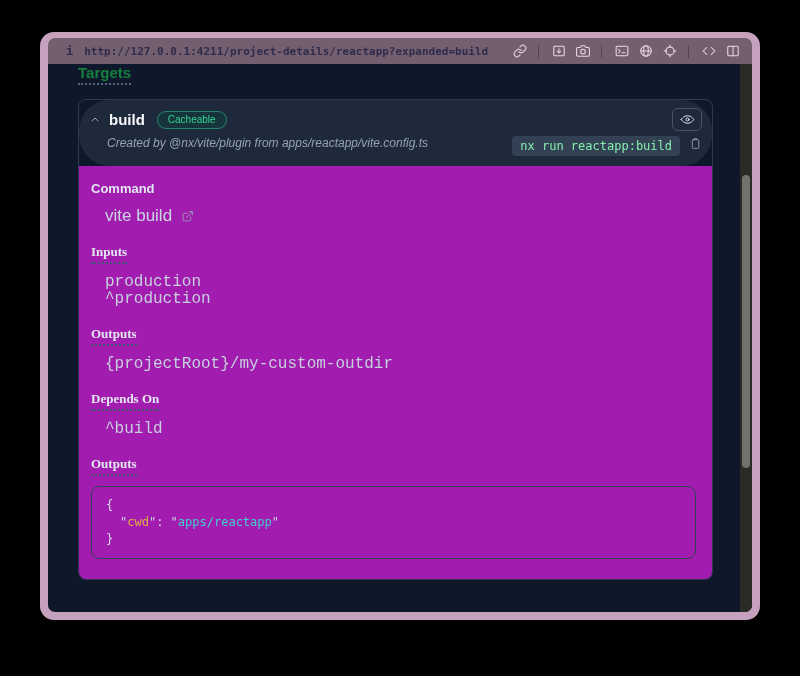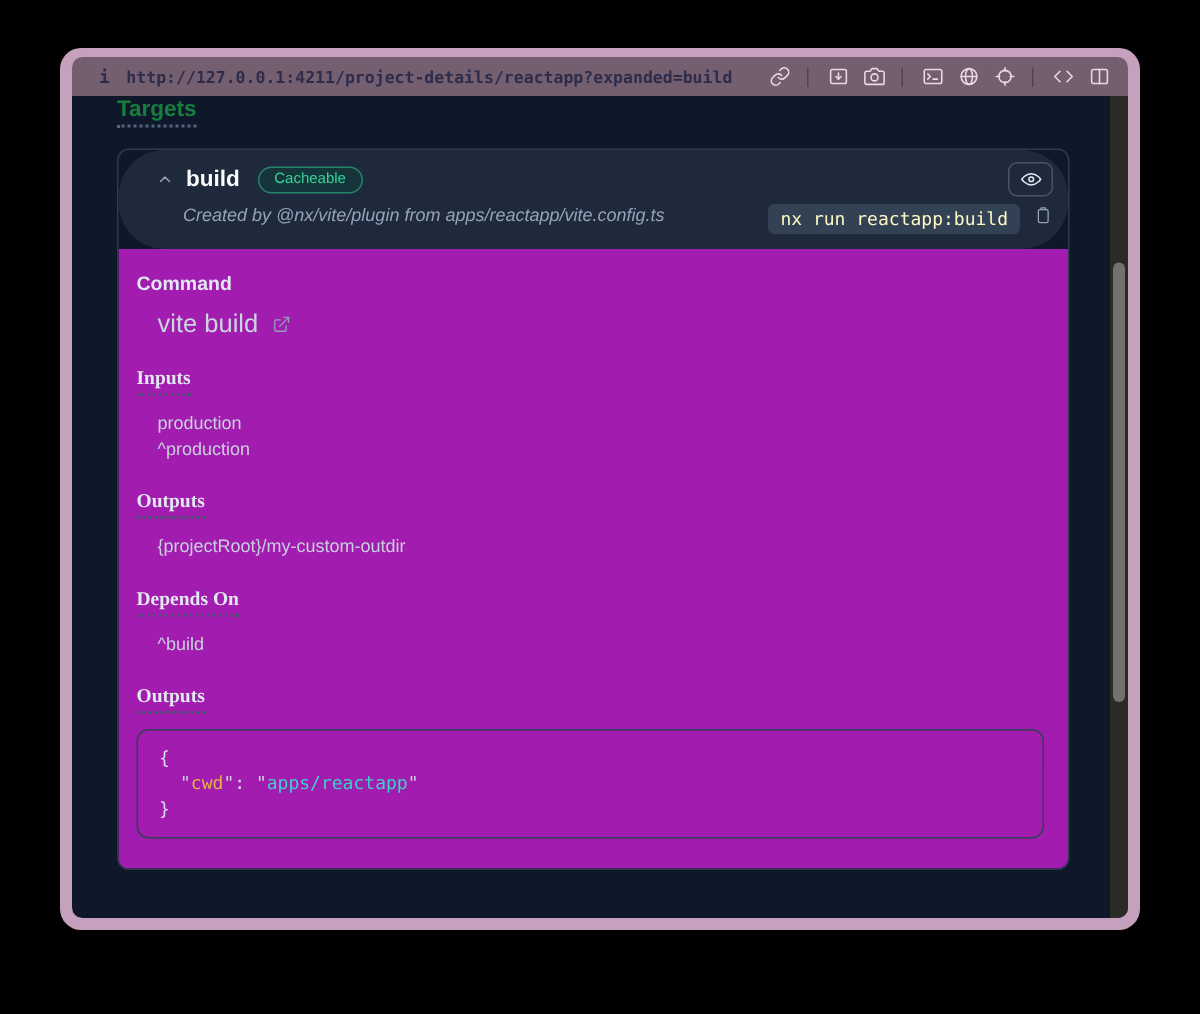--- a/index.html
+++ b/index.html
@@ -38,54 +38,54 @@
   .page-title {
     display:inline-block; margin:-2px 0 0 30px;
     color:#15803d; font-size:15px; font-weight:700;
     border-bottom:2px dotted #55657f; padding-bottom:2px;
   }
   
   .card {
     margin:14px 0 0 30px; width:635px;
     border:1px solid #2e3a52; border-radius:8px; overflow:hidden;
   }
-  .card-header { background:#1e293b; padding:8px 10px 10px 25px;border-radius:31px; }
+  .card-header { background:#1e293b; padding:8px 10px 10px 10px;border-radius:31px; }
   .hdr-row1 { display:flex; align-items:center; }
   .chev { display:flex; align-items:center; color:#94a3b8; }
   .chev svg { stroke:#94a3b8; fill:none; stroke-width:2; stroke-linecap:round; stroke-linejoin:round; }
   .target-name { color:#f8fafc; font-size:15px; font-weight:700; margin-left:8px; }
   .badge {
     margin-left:12px; font-size:10px; font-weight:500; color:#34d399;
     border:1px solid rgba(52,211,153,.5); background:rgba(6,78,59,.35);
     border-radius:999px; padding:2px 10px 3px;
   }
   .eye-btn {
     margin-left:auto; width:30px; height:23px; border:1px solid #475569; border-radius:6px;
     background:transparent; display:flex; align-items:center; justify-content:center; cursor:pointer;
   }
   .eye-btn svg { stroke:#e2e8f0; fill:none; stroke-width:1.6; stroke-linecap:round; stroke-linejoin:round; }
   .hdr-row2 { display:flex; align-items:flex-start; margin-top:5px; padding-left:18px; }
   .created-by { color:#94a3b8; font-style:italic; font-size:12px; }
   .chip {
-    margin-left:auto; background:#334155; color:#fef9c3;
+    margin-left:auto; background:#334155; color:#86efac;
     font:400 12px "DejaVu Sans Mono", monospace; padding:3px 8px; border-radius:4px;
   }
   .copy-btn { background:none; border:none; margin-left:9px; cursor:pointer; display:flex; align-items:center; }
   .copy-btn svg { stroke:#94a3b8; fill:none; stroke-width:1.6; stroke-linecap:round; stroke-linejoin:round; }
   .card-body { background:#a21caf; padding:15px 16px 20px 12px; }
   .sec-label {
     display:table; color:#e2e8f0; font-size:13px; font-weight:600;
   }
   .dotted { border-bottom:2px dotted #46556f; padding-bottom:2px; }
   .mt { margin-top:18px;font-family:Liberation Serif, serif; }
   .sec-value { margin:10px 0 0 14px; }
   .cmd-line { display:flex; align-items:center; gap:9px; color:#cbd5e1; font-size:17px; }
   .ext-btn { background:none; border:none; cursor:pointer; display:flex; align-items:center; }
   .ext-btn svg { stroke:#94a3b8; fill:none; stroke-width:1.6; stroke-linecap:round; stroke-linejoin:round; }
-  .mono { font-family:Liberation Sans, sans-serif; font-size:12px; line-height:17px; color:#c7d0dd; white-space:pre; }
+  .mono { font-family:Liberation Mono, monospace; font-size:16px; line-height:17px; color:#c7d0dd; white-space:pre; }
   .bold { font-weight:700; color:#d6dde8; }
   .code-block {
     margin:10px 0 0 0; border:1px solid #334155; border-radius:8px;
     padding:10px 14px;
   }
   .code-line { font-family:"DejaVu Sans Mono", monospace; font-size:12px; line-height:17px; color:#d7dee9; white-space:pre; }
   .indent { padding-left:14px; }
   .json-key { color:#e3b341; }
   .json-str { color:#3fd0c9; }
   .json-q { color:#cbd5e1; }

